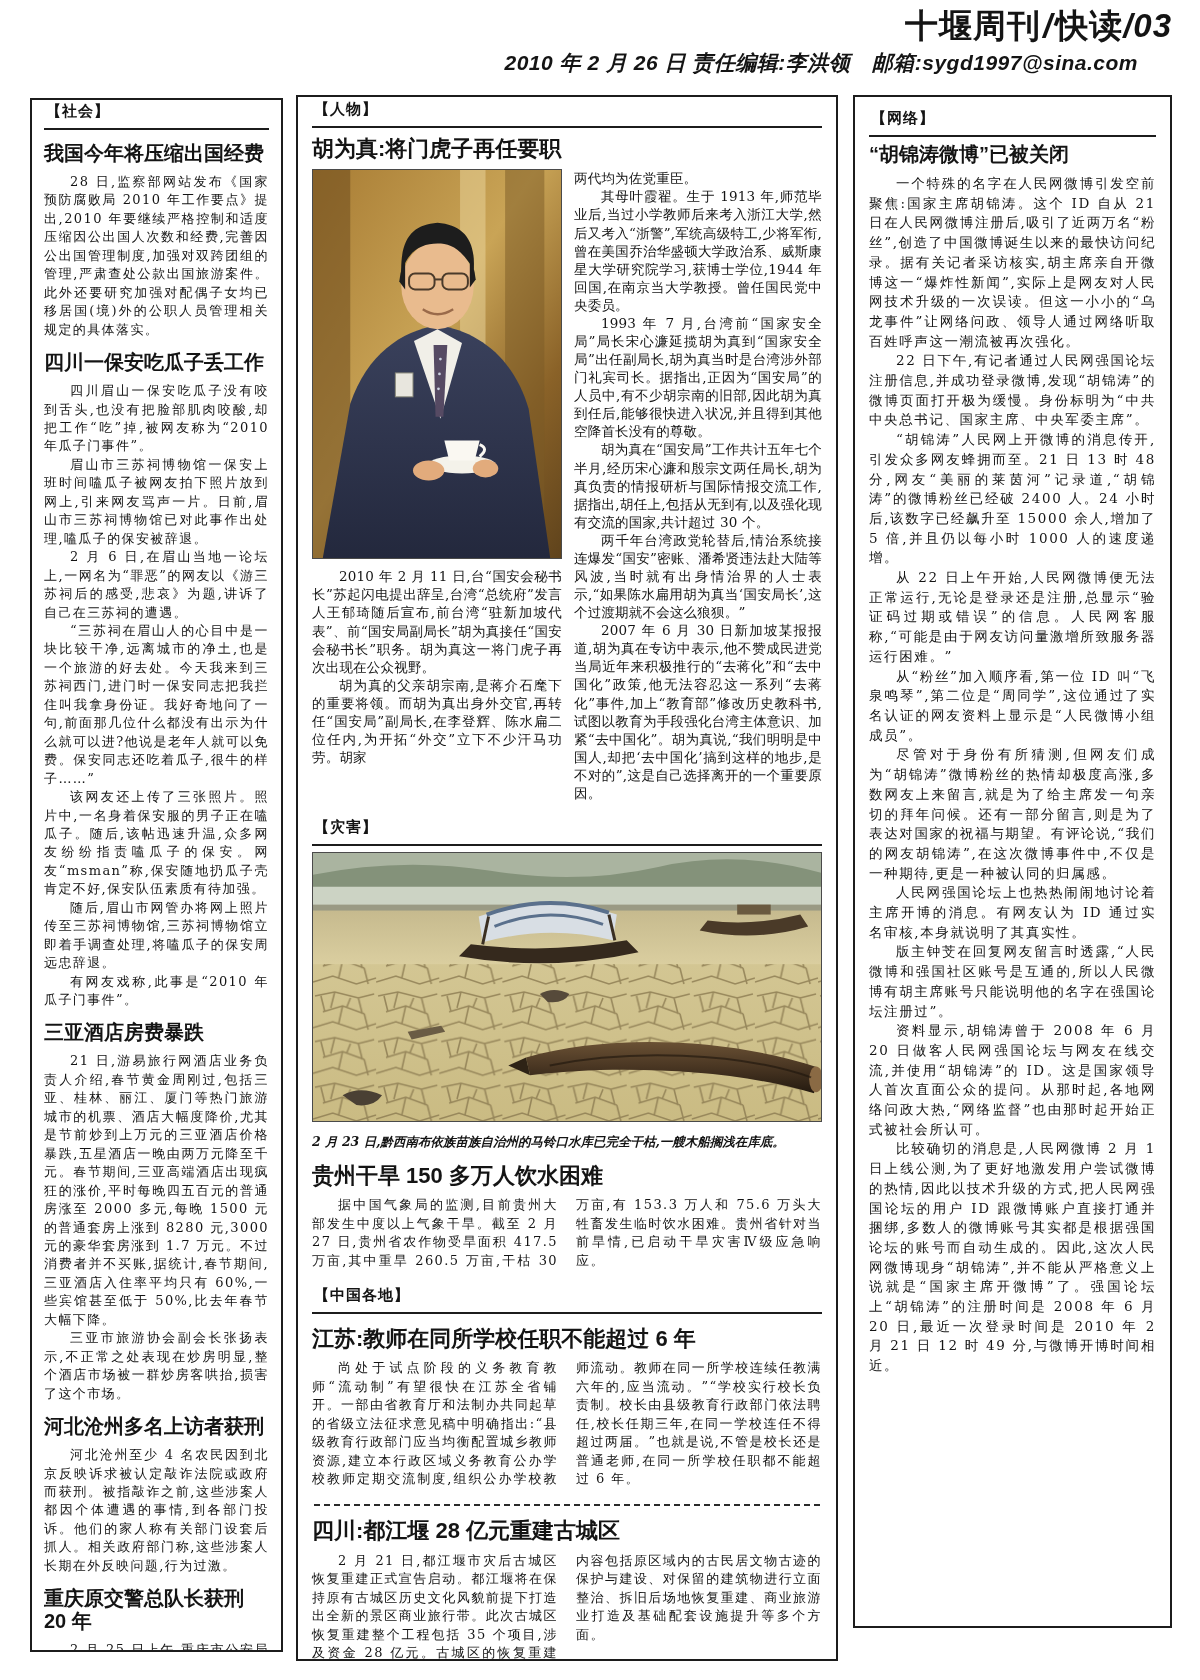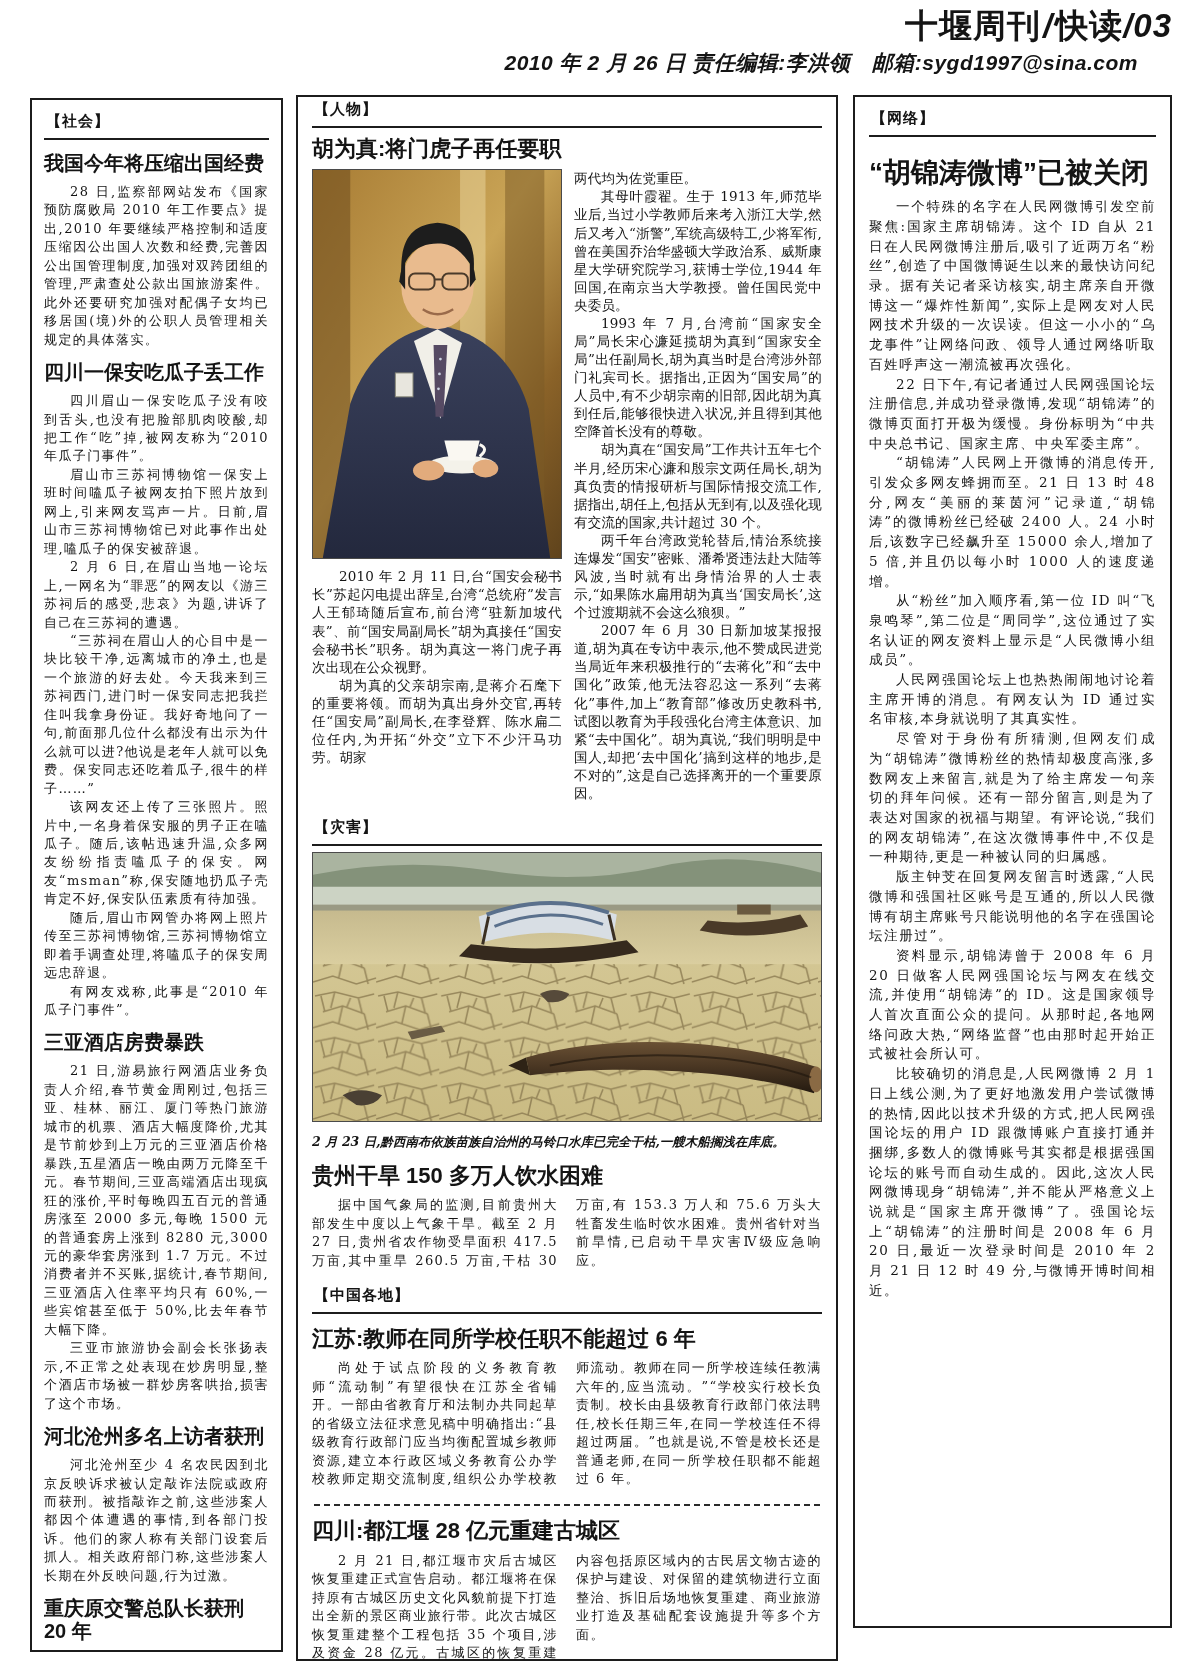--- a/index.html
+++ b/index.html
@@ -14,36 +14,36 @@
   .masthead .pub { font-weight:600; }
   .masthead .slash { font-weight:900; font-style:italic; padding:0 2px; }
   .masthead .sect { font-weight:900; }
   .masthead .pno { font-weight:600; font-style:italic; }
   .dateline { position:absolute; top:49px; right:62px; font-style:italic;
               font-family:"Liberation Sans","DejaVu Sans",sans-serif; font-size:21px;
               font-weight:600; letter-spacing:.5px; white-space:nowrap; }
 
   
   .colbox { position:absolute; border:2px solid #1c1c1c; background:#fff;
-            box-sizing:border-box; padding:10px 12px; overflow:hidden; }
+            box-sizing:border-box; padding:0 12px; overflow:hidden; }
   .col-left  { left:30px;  top:98px; width:253px; height:1554px; }
   .col-mid   { left:296px; top:95px; width:542px; height:1566px; padding:1px 14px; }
   .col-right { left:853px; top:95px; width:319px; height:1533px; padding:10px 14px; }
 
   .tag { font-family:"Liberation Sans","DejaVu Sans",sans-serif; font-weight:bold;
          font-size:15px; letter-spacing:1px; padding:2px 0 7px 2px;
          border-bottom:2px solid #1c1c1c; margin-bottom:6px; }
   .tag.mt { margin-top:14px; }
 
   h2 { font-family:"Liberation Sans","DejaVu Sans",sans-serif; font-weight:bold;
        margin:12px 0 8px 0; line-height:1.15; }
   .h-society { font-size:20px; }
   .h-people  { font-size:22px; margin-top:8px; }
   .h-mid     { font-size:22px; }
-  .h-network { font-size:28px; margin-top:20px; }
+  .h-network { font-size:20px; margin-top:6px; }
 
   .kai  { font-size:13px; line-height:1.42; letter-spacing:1.4px; text-align:justify; }
   .kai2 { font-size:13.5px; line-height:1.46; letter-spacing:1.6px; text-align:justify; }
   .song { font-size:13.5px; line-height:1.34; letter-spacing:.2px; text-align:justify; }
   .page p { margin:0; text-indent:2em; }
   .page p.noindent { text-indent:0; }
 
   .people-flex { display:flex; gap:12px; }
   .people-left { width:250px; flex:none; }
   .people-right { flex:1; min-width:0; }
@@ -239,22 +239,23 @@
       </div>
   </div>
 
   <div class="colbox col-right">
     <div class="tag">【网络】</div>
     <h2 class="h-network">“胡锦涛微博”已被关闭</h2>
     <div class="kai2">
         <p>一个特殊的名字在人民网微博引发空前聚焦:国家主席胡锦涛。这个 ID 自从 21 日在人民网微博注册后,吸引了近两万名“粉丝”,创造了中国微博诞生以来的最快访问纪录。据有关记者采访核实,胡主席亲自开微博这一“爆炸性新闻”,实际上是网友对人民网技术升级的一次误读。但这一小小的“乌龙事件”让网络问政、领导人通过网络听取百姓呼声这一潮流被再次强化。</p>
         <p>22 日下午,有记者通过人民网强国论坛注册信息,并成功登录微博,发现“胡锦涛”的微博页面打开极为缓慢。身份标明为“中共中央总书记、国家主席、中央军委主席”。</p>
         <p>“胡锦涛”人民网上开微博的消息传开,引发众多网友蜂拥而至。21 日 13 时 48 分,网友“美丽的莱茵河”记录道,“胡锦涛”的微博粉丝已经破 2400 人。24 小时后,该数字已经飙升至 15000 余人,增加了 5 倍,并且仍以每小时 1000 人的速度递增。</p>
+        <p>从 22 日上午开始,人民网微博便无法正常运行,无论是登录还是注册,总显示“验证码过期或错误”的信息。人民网客服称,“可能是由于网友访问量激增所致服务器运行困难。”</p>
         <p>从“粉丝”加入顺序看,第一位 ID 叫“飞泉鸣琴”,第二位是“周同学”,这位通过了实名认证的网友资料上显示是“人民微博小组成员”。</p>
+        <p>尽管对于身份有所猜测,但网友们成为“胡锦涛”微博粉丝的热情却极度高涨,多数网友上来留言,就是为了给主席发一句亲切的拜年问候。还有一部分留言,则是为了表达对国家的祝福与期望。有评论说,“我们的网友胡锦涛”,在这次微博事件中,不仅是一种期待,更是一种被认同的归属感。</p>
         <p>人民网强国论坛上也热热闹闹地讨论着主席开博的消息。有网友认为 ID 通过实名审核,本身就说明了其真实性。</p>
-        <p>尽管对于身份有所猜测,但网友们成为“胡锦涛”微博粉丝的热情却极度高涨,多数网友上来留言,就是为了给主席发一句亲切的拜年问候。还有一部分留言,则是为了表达对国家的祝福与期望。有评论说,“我们的网友胡锦涛”,在这次微博事件中,不仅是一种期待,更是一种被认同的归属感。</p>
         <p>版主钟芠在回复网友留言时透露,“人民微博和强国社区账号是互通的,所以人民微博有胡主席账号只能说明他的名字在强国论坛注册过”。</p>
         <p>资料显示,胡锦涛曾于 2008 年 6 月 20 日做客人民网强国论坛与网友在线交流,并使用“胡锦涛”的 ID。这是国家领导人首次直面公众的提问。从那时起,各地网络问政大热,“网络监督”也由那时起开始正式被社会所认可。</p>
         <p>比较确切的消息是,人民网微博 2 月 1 日上线公测,为了更好地激发用户尝试微博的热情,因此以技术升级的方式,把人民网强国论坛的用户 ID 跟微博账户直接打通并捆绑,多数人的微博账号其实都是根据强国论坛的账号而自动生成的。因此,这次人民网微博现身“胡锦涛”,并不能从严格意义上说就是“国家主席开微博”了。强国论坛上“胡锦涛”的注册时间是 2008 年 6 月 20 日,最近一次登录时间是 2010 年 2 月 21 日 12 时 49 分,与微博开博时间相近。</p>
       </div>
   </div>
 
 </div>
 
 </body></html>

